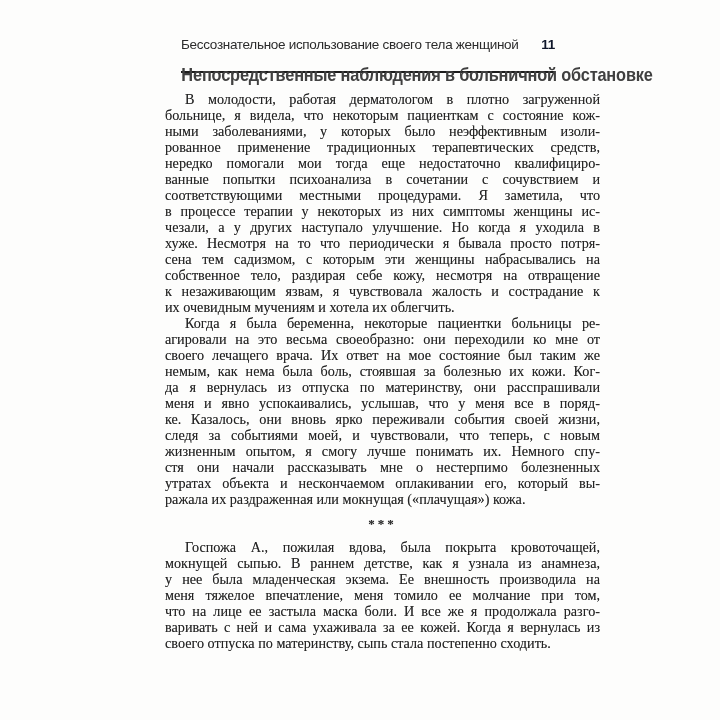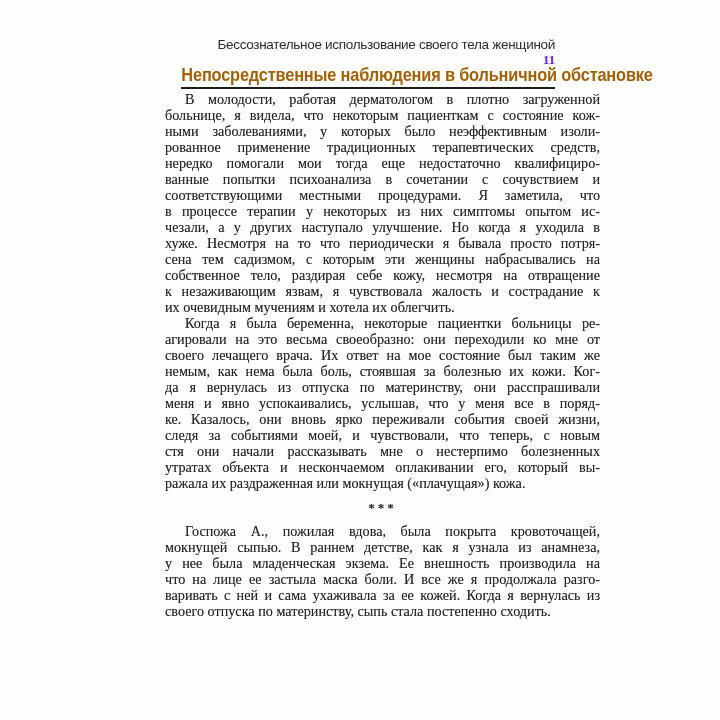--- a/index.html
+++ b/index.html
@@ -24,39 +24,37 @@
     display: flex;
     justify-content: space-between;
     align-items: flex-end;
     padding-bottom: 19px;
     border-bottom: 2.5px solid #1c1c1c;
     font-family: "Liberation Sans", sans-serif;
     font-size: 13.5px;
     letter-spacing: -0.3px;
     color: #2b2b2b;
     white-space: nowrap;
-    flex-direction: column;
   }
   .running-header .pagenum {
     font-weight: bold;
-    color: #6d28d9;
-    font-family: Liberation Serif, serif;
+    color: #0f172a;
   }
   
   .section-title {
     position: absolute;
     left: 143px;
     top: 64px;
     width: 455px;
     margin: 0;
     text-align: center;
     font-family: "Liberation Sans", sans-serif;
     font-weight: bold;
     font-size: 19px;
-    color: #a16207;
+    color: #404040;
     white-space: nowrap;
   }
   .section-title .condense {
     display: inline-block;
     transform: scaleX(0.86);
     transform-origin: center;
     letter-spacing: -0.2px;
   }
   
   .body-text {
@@ -102,45 +100,47 @@
 
   <div class="body-text" id="body-text">
       <div class="paragraph">
         <div class="line firstline">В молодости, работая дерматологом в плотно загруженной</div>
         <div class="line">больнице, я видела, что некоторым пациенткам с состояние кож-</div>
         <div class="line">ными заболеваниями, у которых было неэффективным изоли-</div>
         <div class="line">рованное применение традиционных терапевтических средств,</div>
         <div class="line">нередко помогали мои тогда еще недостаточно квалифициро-</div>
         <div class="line">ванные попытки психоанализа в сочетании с сочувствием и</div>
         <div class="line">соответствующими местными процедурами. Я заметила, что</div>
-        <div class="line">в процессе терапии у некоторых из них симптомы опытом ис-</div>
+        <div class="line">в процессе терапии у некоторых из них симптомы женщины ис-</div>
         <div class="line">чезали, а у других наступало улучшение. Но когда я уходила в</div>
         <div class="line">хуже. Несмотря на то что периодически я бывала просто потря-</div>
         <div class="line">сена тем садизмом, с которым эти женщины набрасывались на</div>
         <div class="line">собственное тело, раздирая себе кожу, несмотря на отвращение</div>
         <div class="line">к незаживающим язвам, я чувствовала жалость и сострадание к</div>
         <div class="line lastline">их очевидным мучениям и хотела их облегчить.</div>
       </div>
       <div class="paragraph">
         <div class="line firstline">Когда я была беременна, некоторые пациентки больницы ре-</div>
         <div class="line">агировали на это весьма своеобразно: они переходили ко мне от</div>
         <div class="line">своего лечащего врача. Их ответ на мое состояние был таким же</div>
         <div class="line">немым, как нема была боль, стоявшая за болезнью их кожи. Ког-</div>
         <div class="line">да я вернулась из отпуска по материнству, они расспрашивали</div>
         <div class="line">меня и явно успокаивались, услышав, что у меня все в поряд-</div>
         <div class="line">ке. Казалось, они вновь ярко переживали события своей жизни,</div>
         <div class="line">следя за событиями моей, и чувствовали, что теперь, с новым</div>
+        <div class="line">жизненным опытом, я смогу лучше понимать их. Немного спу-</div>
         <div class="line">стя они начали рассказывать мне о нестерпимо болезненных</div>
         <div class="line">утратах объекта и нескончаемом оплакивании его, который вы-</div>
         <div class="line lastline">ражала их раздраженная или мокнущая («плачущая») кожа.</div>
       </div>
       <div class="separator">***</div>
       <div class="paragraph">
         <div class="line firstline">Госпожа А., пожилая вдова, была покрыта кровоточащей,</div>
         <div class="line">мокнущей сыпью. В раннем детстве, как я узнала из анамнеза,</div>
         <div class="line">у нее была младенческая экзема. Ее внешность производила на</div>
+        <div class="line">меня тяжелое впечатление, меня томило ее молчание при том,</div>
         <div class="line">что на лице ее застыла маска боли. И все же я продолжала разго-</div>
         <div class="line">варивать с ней и сама ухаживала за ее кожей. Когда я вернулась из</div>
         <div class="line lastline">своего отпуска по материнству, сыпь стала постепенно сходить.</div>
       </div>
     </div>
 
 </div>
 
 </body></html>

